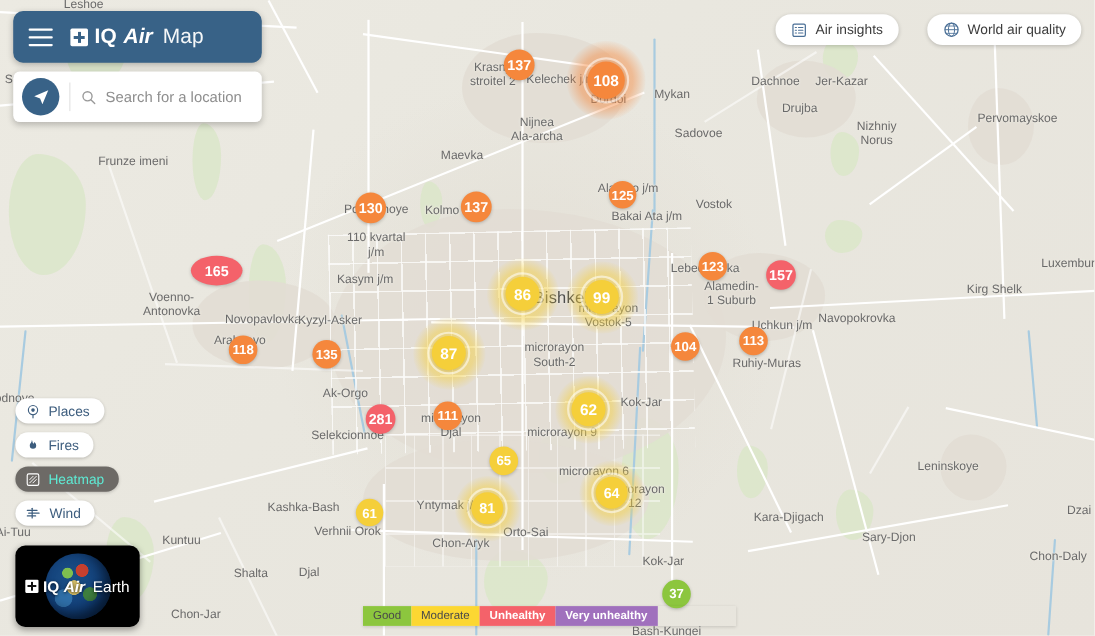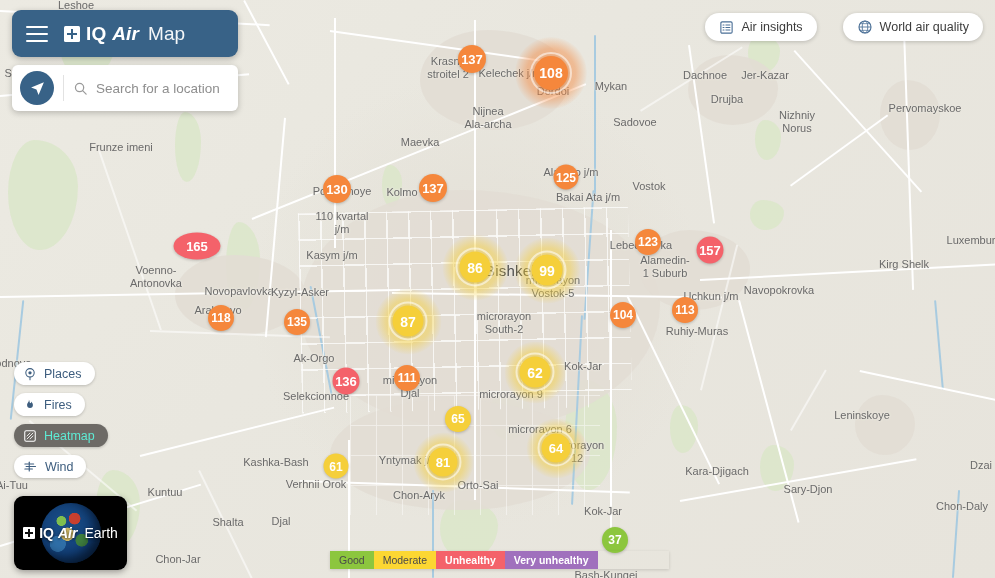--- a/index.html
+++ b/index.html
@@ -424,21 +424,21 @@
         <div class="map-label" style="left: 540px; top: 429px;">microrayon 6</div>
         <div class="map-label" style="left: 577px; top: 452px;">microrayon
 12</div>
         <div class="map-label" style="left: 583px; top: 366px;">Kok-Jar</div>
         <div class="map-label" style="left: 603px; top: 511px;">Kok-Jar</div>
         <div class="map-label" style="left: 409px; top: 460px;">Yntymak j/m</div>
         <div class="map-label" style="left: 478px; top: 485px;">Orto-Sai</div>
         <div class="map-label" style="left: 419px; top: 495px;">Chon-Aryk</div>
         <div class="map-label" style="left: 717px; top: 471px;">Kara-Djigach</div>
         <div class="map-label" style="left: 808px; top: 489px;">Sary-Djon</div>
-        <div class="map-label" style="left: 862px; top: 415px;">Leninskoye</div>
+        <div class="map-label" style="left: 862px; top: 425px;">Leninskoye</div>
         <div class="map-label" style="left: 962px; top: 506px;">Chon-Daly</div>
         <div class="map-label" style="left: 981px; top: 465px;">Dzai</div>
         <div class="map-label" style="left: 606px; top: 575px;">Bash-Kungei</div>
       </div>
 
     <div class="map-label city" style="left:512px; top:271px;">Bishkek</div>
 
     <div id="markers-layer">
         <div class="aqi" style="left: 472px; top: 59px; width: 28px; height: 28px; background: rgb(245, 135, 60); font-size: 13px;">
           <span>137</span>
@@ -487,21 +487,21 @@
           <div class="ring" style="width: 39px; height: 39px; left: -4px; top: -4px;"></div>
           <span>87</span>
         </div>
         <div class="aqi" style="left: 623px; top: 315px; width: 26px; height: 26px; background: rgb(245, 135, 60); font-size: 12px;">
           <span>104</span>
         </div>
         <div class="aqi" style="left: 685px; top: 310px; width: 26px; height: 26px; background: rgb(245, 135, 60); font-size: 12px;">
           <span>113</span>
         </div>
         <div class="aqi" style="left: 346px; top: 381px; width: 27px; height: 27px; background: rgb(244, 98, 106); font-size: 13px;">
-          <span>136</span>
+          <span>281</span>
         </div>
         <div class="aqi" style="left: 407px; top: 378px; width: 26px; height: 26px; background: rgb(245, 135, 60); font-size: 12px;">
           <span>111</span>
         </div>
         <div class="aqi" style="left: 535px; top: 372px; width: 31px; height: 31px; background: rgb(245, 207, 58); font-size: 14px;">
           <div class="halo" style="width: 62px; height: 62px; left: -15.5px; top: -15.5px; background: radial-gradient(circle, rgba(245, 207, 58, 0.62) 0%, rgba(245, 207, 58, 0.45) 48%, rgba(245, 207, 58, 0) 72%);"></div>
           <div class="ring" style="width: 39px; height: 39px; left: -4px; top: -4px;"></div>
           <span>62</span>
         </div>
         <div class="aqi" style="left: 458px; top: 419px; width: 26px; height: 26px; background: rgb(245, 207, 58); font-size: 12px;">

